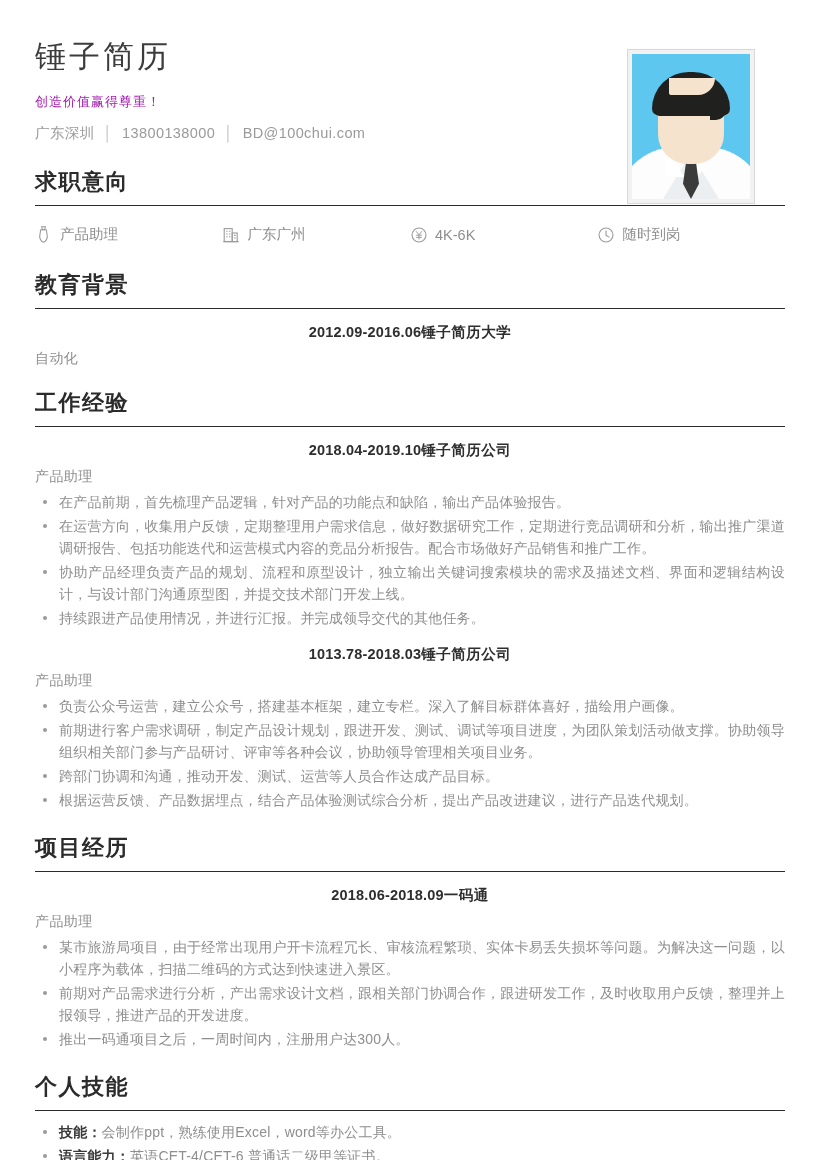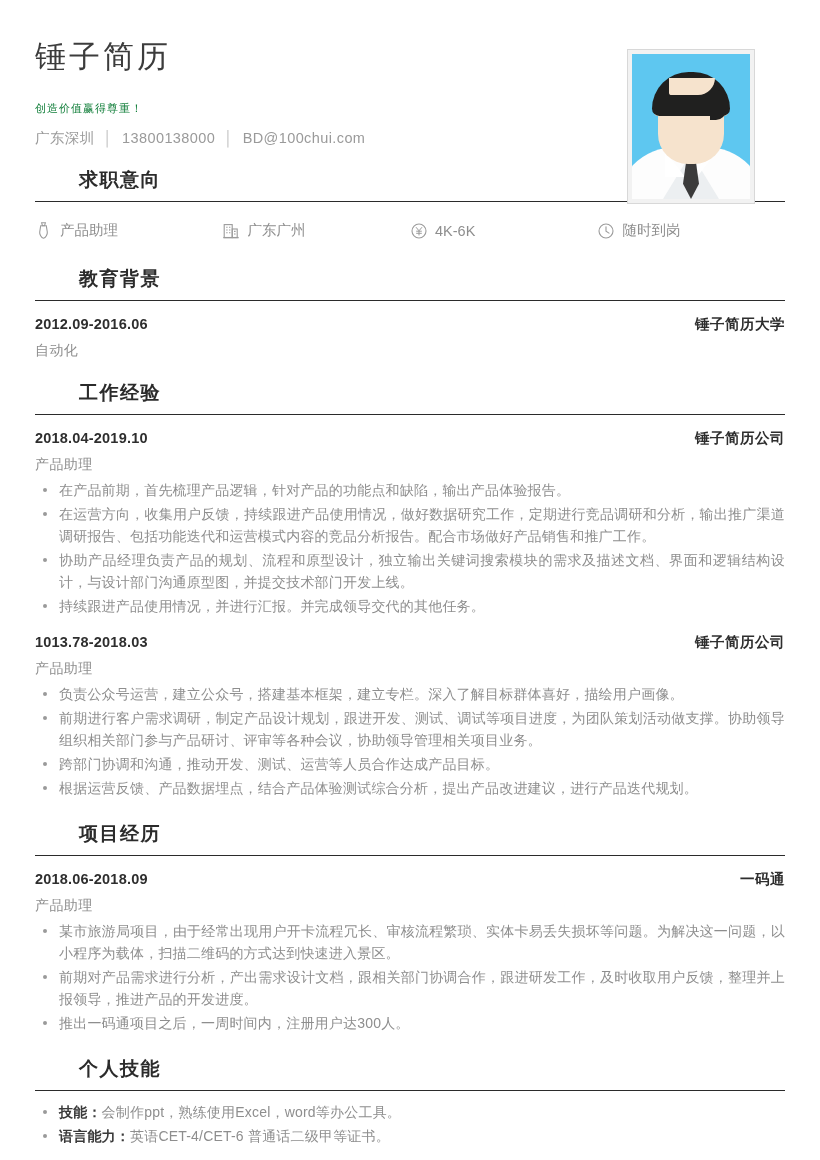--- a/index.html
+++ b/index.html
@@ -32,23 +32,23 @@
     padding-right: 20px;
   }
   .name {
     font-size: 31px;
     color: #3c3c3c;
     letter-spacing: 3px;
     line-height: 1.25;
     font-weight: 400;
   }
   .slogan {
-    margin-top: 24px;
-    font-size: 11px;
-    color: #15803d;
+    margin-top: 16px;
+    font-size: 13px;
+    color: #a21caf;
     letter-spacing: 1px;
   }
   .contact {
     margin-top: 13px;
     font-size: 14.5px;
     color: #9a9a9a;
     letter-spacing: 0.4px;
   }
   .contact .sep {
     display: inline-block;
@@ -185,26 +185,25 @@
     bottom: 0;
     margin-left: -8px;
     width: 16px; height: 40px;
     background: #3b3b3b;
     clip-path: polygon(22% 0, 78% 0, 100% 62%, 50% 100%, 0 62%);
   }
 
   
   .section { margin-top: 2px; }
   .section-title {
-    font-size: 19px;
+    font-size: 22px;
     font-weight: bold;
     color: #2b2b2b;
     letter-spacing: 1.5px;
     padding-bottom: 8px;
-    margin-left: 44px;
   }
   .section-rule {
     height: 0;
     border-bottom: 1.6px solid #2b2b2b;
   }
 
   
   .intent-row {
     display: flex;
     padding: 19px 0 14px 0;
@@ -225,21 +224,21 @@
     align-items: center;
     justify-content: center;
     color: #9b9b9b;
   }
   .intent-item .ico svg { display: block; }
 
   
   .entry { padding-top: 14px; }
   .entry-head {
     display: flex;
-    justify-content: space-between;
+    justify-content: center;
     align-items: baseline;
   }
   .entry-date {
     font-size: 14.5px;
     font-weight: bold;
     color: #2e2e2e;
     letter-spacing: 0.2px;
   }
   .entry-org {
     font-size: 14.5px;
@@ -390,21 +389,21 @@
     <div class="section-rule"></div>
 
     <div class="entry">
       <div class="entry-head">
         <span class="entry-date">2018.04-2019.10</span>
         <span class="entry-org">锤子简历公司</span>
       </div>
       <div class="entry-sub">产品助理</div>
       <div class="bullets">
         <div class="bullet">在产品前期，首先梳理产品逻辑，针对产品的功能点和缺陷，输出产品体验报告。</div>
-        <div class="bullet">在运营方向，收集用户反馈，持续跟进产品使用情况，做好数据研究工作，定期进行竞品调研和分析，输出推广渠道调研报告、包括功能迭代和运营模式内容的竞品分析报告。配合市场做好产品销售和推广工作。</div>
+        <div class="bullet">在运营方向，收集用户反馈，定期整理用户需求信息，做好数据研究工作，定期进行竞品调研和分析，输出推广渠道调研报告、包括功能迭代和运营模式内容的竞品分析报告。配合市场做好产品销售和推广工作。</div>
         <div class="bullet">协助产品经理负责产品的规划、流程和原型设计，独立输出关键词搜索模块的需求及描述文档、界面和逻辑结构设计，与设计部门沟通原型图，并提交技术部门开发上线。</div>
         <div class="bullet">持续跟进产品使用情况，并进行汇报。并完成领导交代的其他任务。</div>
       </div>
     </div>
 
     <div class="entry">
       <div class="entry-head">
         <span class="entry-date">1013.78-2018.03</span>
         <span class="entry-org">锤子简历公司</span>
       </div>

